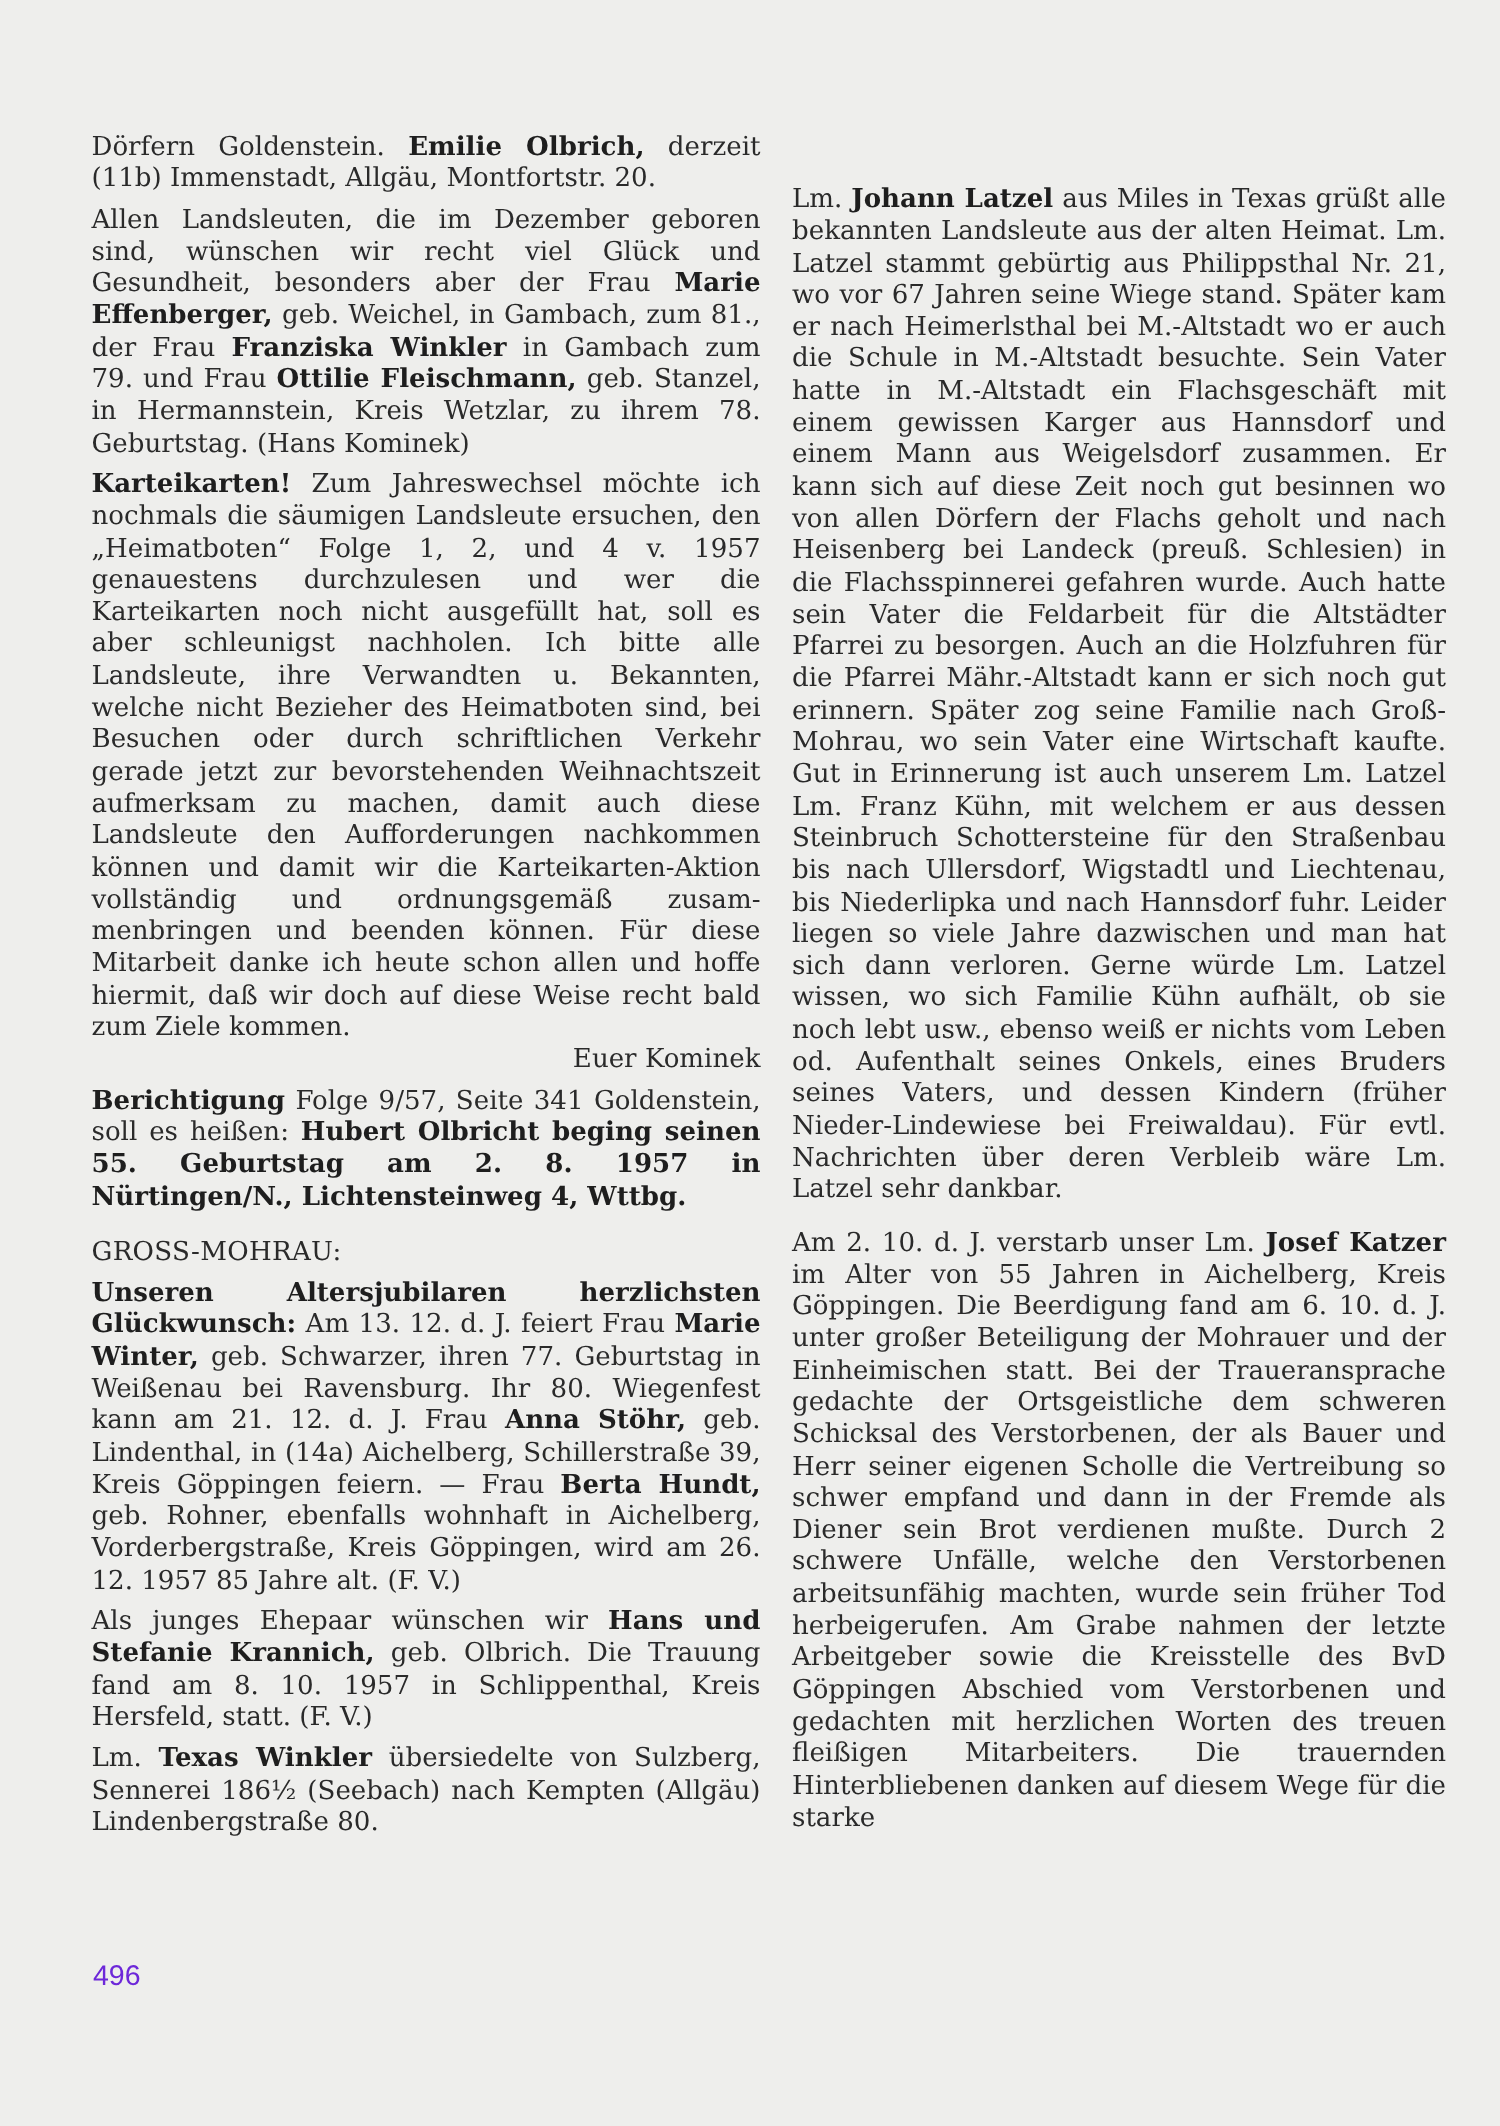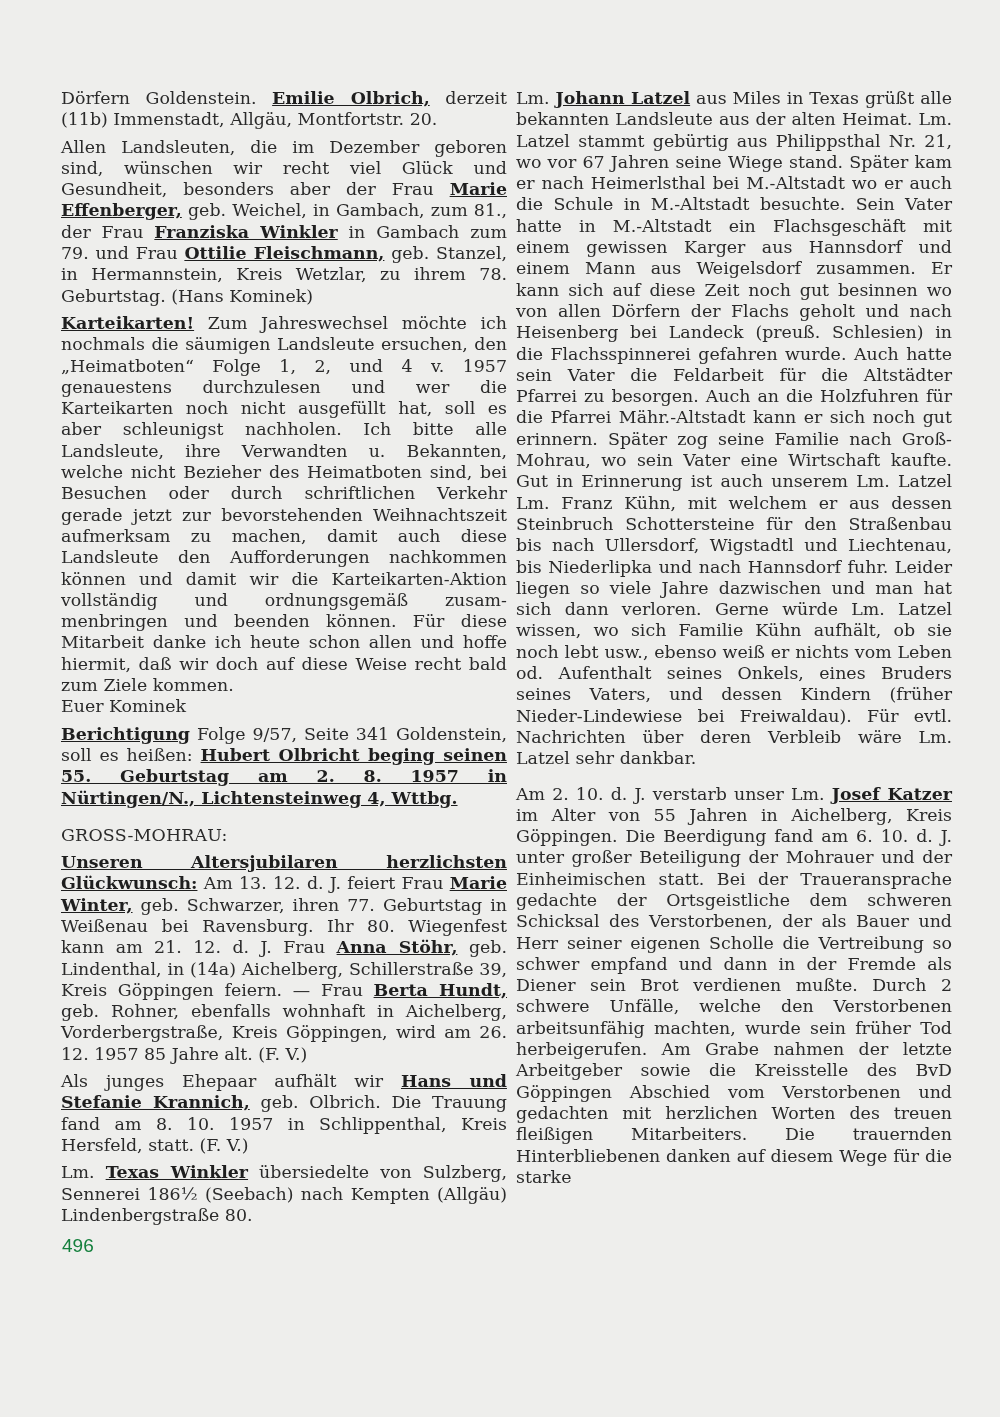--- a/index.html
+++ b/index.html
@@ -14,50 +14,50 @@
   .col {
     position: absolute;
     top: 88px;
     width: 446px;
     font-size: 17.4px;
     line-height: 21.3px;
     text-align: justify;
     hyphens: manual;
   }
   .col.left { left: 61px; }
-  .col.right { left: 516px; width: 436px; }
+  .col.right { left: 528px; width: 436px; margin-top: 35px; }
   .para { margin: 0 0 6px 0; }
-  .para b { font-weight: bold; color: #1e1e1e; text-decoration: underline; }
-  .sign { text-align: left; margin: -6px 0 6px 0; }
+  .para b { font-weight: bold; color: #1e1e1e; }
+  .sign { text-align: right; margin: -6px 0 6px 0; }
   .heading { font-weight: normal; margin: 16px 0 6px 0; font-size: 17.4px; letter-spacing: 0.2px; }
   .gap { margin-top: 14px; }
   .page-number {
-    position: absolute; left: 62px; top: 1235px;
+    position: absolute; left: 62px; top: 1307px;
     font-family: "Liberation Sans", sans-serif;
-    font-size: 19px; color: #15803d;
+    font-size: 19px; color: #6d28d9;
   }
 </style>
 </head>
 <body>
 
 <div class="col left">
   <p class="para"><span>Dörfern Goldenstein. </span><b>Emilie Olbrich,</b><span> derzeit (11b) Immenstadt, Allgäu, Montfortstr. 20.</span></p>
 
   <p class="para"><span>Allen Landsleuten, die im Dezember ge­boren sind, wünschen wir recht viel Glück und Gesundheit, besonders aber der Frau </span><b>Marie Effenberger,</b><span> geb. Weichel, in Gam­bach, zum 81., der Frau </span><b>Franziska Winkler</b><span> in Gambach zum 79. und Frau </span><b>Ottilie Fleischmann,</b><span> geb. Stanzel, in Hermann­stein, Kreis Wetzlar, zu ihrem 78. Geburts­tag. (Hans Kominek)</span></p>
 
   <p class="para"><b>Karteikarten!</b><span> Zum Jahreswechsel möchte ich nochmals die säumigen Landsleute er­suchen, den „Heimatboten“ Folge 1, 2, und 4 v. 1957 genauestens durchzulesen und wer die Karteikarten noch nicht ausgefüllt hat, soll es aber schleunigst nachholen. Ich bitte alle Landsleute, ihre Verwandten u. Bekannten, welche nicht Bezieher des Hei­matboten sind, bei Besuchen oder durch schriftlichen Verkehr gerade jetzt zur be­vorstehenden Weihnachtszeit aufmerksam zu machen, damit auch diese Landsleute den Aufforderungen nachkommen können und damit wir die Karteikarten-Aktion vollständig und ordnungsgemäß zusam­menbringen und beenden können. Für diese Mitarbeit danke ich heute schon al­len und hoffe hiermit, daß wir doch auf diese Weise recht bald zum Ziele kommen.</span></p>
   <p class="para sign">Euer Kominek</p>
 
   <p class="para"><b>Berichtigung</b><span> Folge 9/57, Seite 341 Golden­stein, soll es heißen: </span><b>Hubert Olbricht be­ging seinen 55. Geburtstag am 2. 8. 1957 in Nürtingen/N., Lichtensteinweg 4, Wttbg.</b></p>
 
   <div class="heading">GROSS-MOHRAU:</div>
 
   <p class="para"><b>Unseren Altersjubilaren herzlichsten Glückwunsch:</b><span> Am 13. 12. d. J. feiert Frau </span><b>Marie Winter,</b><span> geb. Schwarzer, ihren 77. Geburtstag in Weißenau bei Ravensburg. Ihr 80. Wiegenfest kann am 21. 12. d. J. Frau </span><b>Anna Stöhr,</b><span> geb. Lindenthal, in (14a) Aichelberg, Schillerstraße 39, Kreis Göp­pingen feiern. — Frau </span><b>Berta Hundt,</b><span> geb. Rohner, ebenfalls wohnhaft in Aichelberg, Vorderbergstraße, Kreis Göppingen, wird am 26. 12. 1957 85 Jahre alt. (F. V.)</span></p>
 
-  <p class="para"><span>Als junges Ehepaar aufhält wir </span><b>Hans und Stefanie Krannich,</b><span> geb. Olbrich. Die Trauung fand am 8. 10. 1957 in Schlippen­thal, Kreis Hersfeld, statt. (F. V.)</span></p>
+  <p class="para"><span>Als junges Ehepaar wünschen wir </span><b>Hans und Stefanie Krannich,</b><span> geb. Olbrich. Die Trauung fand am 8. 10. 1957 in Schlippen­thal, Kreis Hersfeld, statt. (F. V.)</span></p>
 
   <p class="para"><span>Lm. </span><b>Texas Winkler</b><span> übersiedelte von Sulz­berg, Sennerei 186½ (Seebach) nach Kemp­ten (Allgäu) Lindenbergstraße 80.</span></p>
 </div>
 
 <div class="col right">
   <p class="para"><span>Lm. </span><b>Johann Latzel</b><span> aus Miles in Texas grüßt alle bekannten Landsleute aus der alten Heimat. Lm. Latzel stammt gebürtig aus Philippsthal Nr. 21, wo vor 67 Jahren seine Wiege stand. Später kam er nach Heimerlsthal bei M.-Altstadt wo er auch die Schule in M.-Altstadt besuchte. Sein Vater hatte in M.-Altstadt ein Flachsge­schäft mit einem gewissen Karger aus Hannsdorf und einem Mann aus Weigels­dorf zusammen. Er kann sich auf diese Zeit noch gut besinnen wo von allen Dörfern der Flachs geholt und nach Heisenberg bei Landeck (preuß. Schlesien) in die Flachs­spinnerei gefahren wurde. Auch hatte sein Vater die Feldarbeit für die Altstädter Pfarrei zu besorgen. Auch an die Holzfuh­ren für die Pfarrei Mähr.-Altstadt kann er sich noch gut erinnern. Später zog seine Familie nach Groß-Mohrau, wo sein Vater eine Wirtschaft kaufte. Gut in Erinnerung ist auch unserem Lm. Latzel Lm. Franz Kühn, mit welchem er aus dessen Stein­bruch Schottersteine für den Straßenbau bis nach Ullersdorf, Wigstadtl und Liechte­nau, bis Niederlipka und nach Hannsdorf fuhr. Leider liegen so viele Jahre dazwi­schen und man hat sich dann verloren. Gerne würde Lm. Latzel wissen, wo sich Familie Kühn aufhält, ob sie noch lebt usw., ebenso weiß er nichts vom Leben od. Aufenthalt seines Onkels, eines Bruders seines Vaters, und dessen Kindern (früher Nieder-Lindewiese bei Freiwaldau). Für evtl. Nachrichten über deren Verbleib wäre Lm. Latzel sehr dankbar.</span></p>
 
   <p class="para gap"><span>Am 2. 10. d. J. verstarb unser Lm. </span><b>Josef Katzer</b><span> im Alter von 55 Jahren in Aichel­berg, Kreis Göppingen. Die Beerdigung fand am 6. 10. d. J. unter großer Beteili­gung der Mohrauer und der Einheimischen statt. Bei der Traueransprache gedachte der Ortsgeistliche dem schweren Schicksal des Verstorbenen, der als Bauer und Herr seiner eigenen Scholle die Vertreibung so schwer empfand und dann in der Fremde als Diener sein Brot verdienen mußte. Durch 2 schwere Unfälle, welche den Ver­storbenen arbeitsunfähig machten, wurde sein früher Tod herbeigerufen. Am Grabe nahmen der letzte Arbeitgeber sowie die Kreisstelle des BvD Göppingen Abschied vom Verstorbenen und gedachten mit herz­lichen Worten des treuen fleißigen Mit­arbeiters. Die trauernden Hinterbliebenen danken auf diesem Wege für die starke</span></p>
 </div>
 

